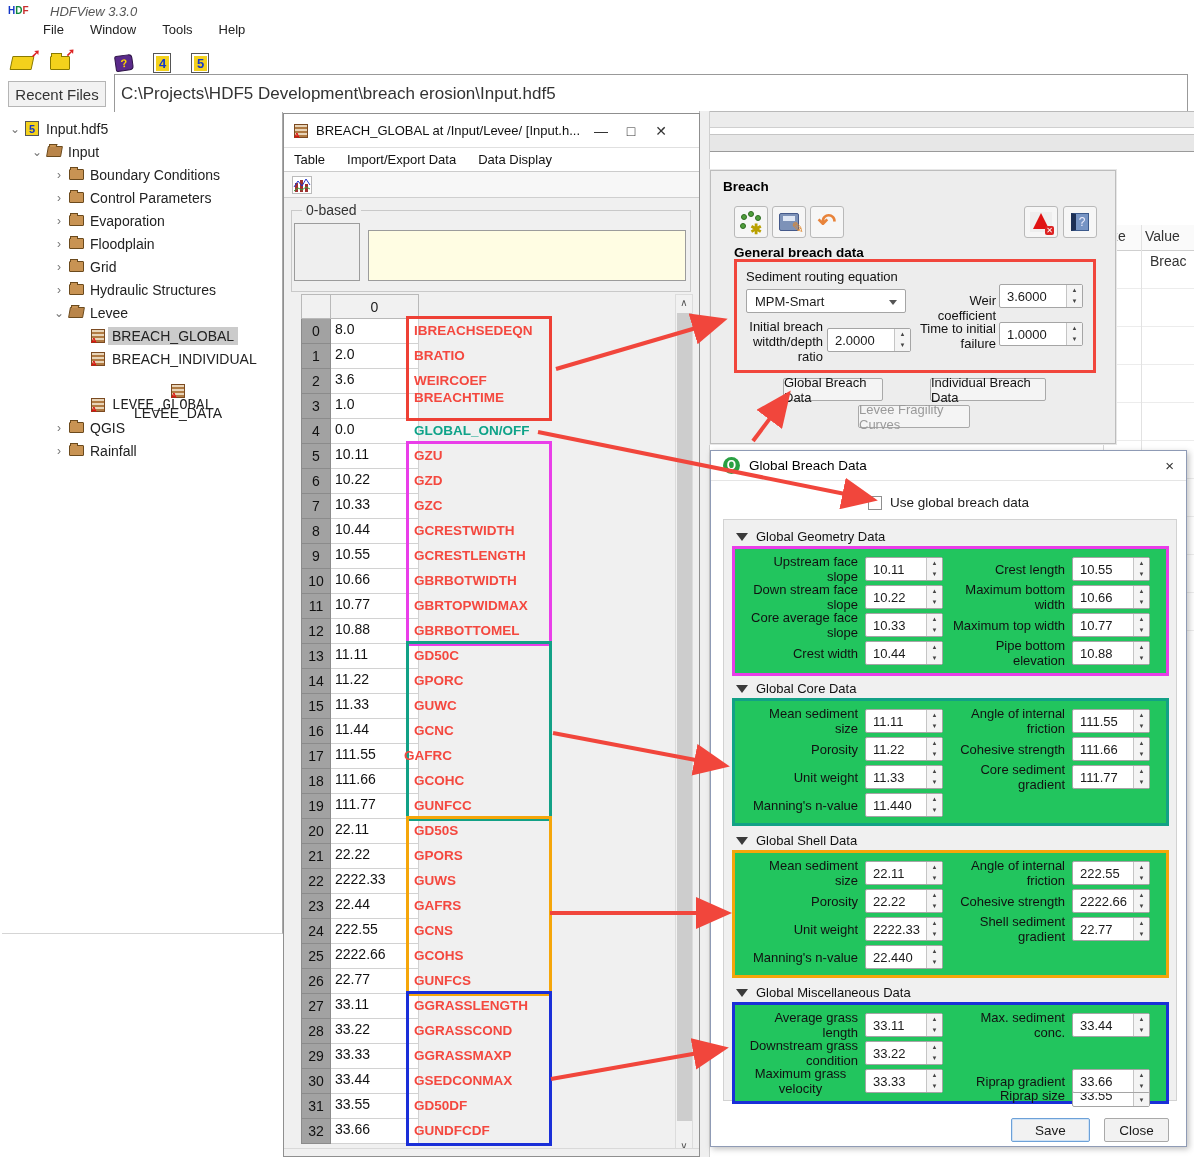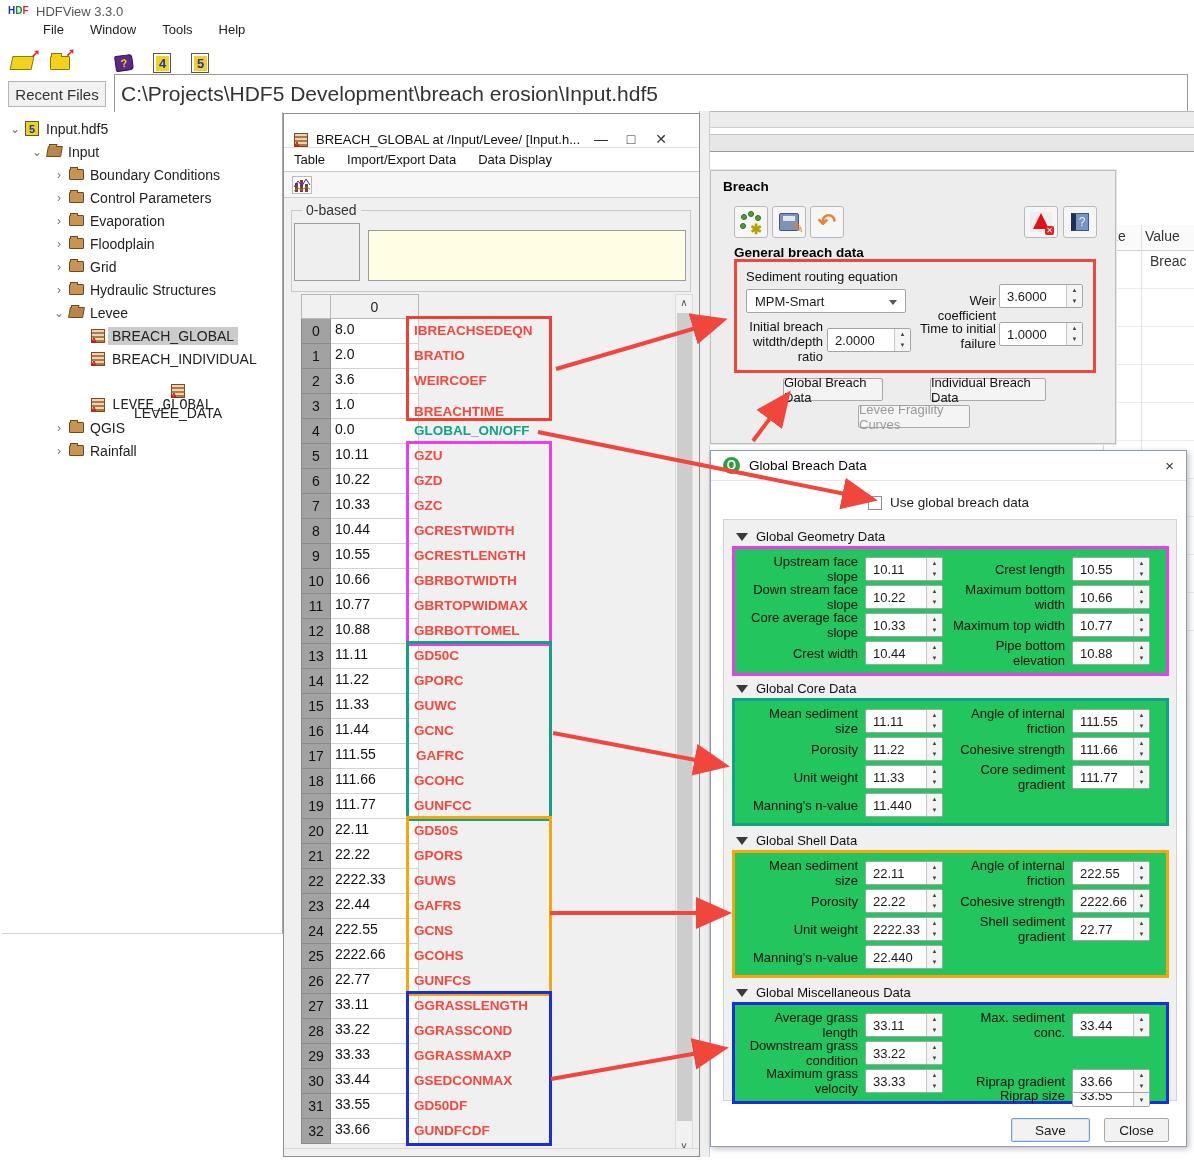--- a/index.html
+++ b/index.html
@@ -4,56 +4,56 @@
 <style>
   * { box-sizing: border-box; margin: 0; padding: 0; }
   html,body { background:#fff; }
   body { font-family:"Liberation Sans", sans-serif; color:#1a1a1a; }
   #stage { position:relative; width:1194px; height:1164px; overflow:hidden; background:#fff; }
 
   
   .titlebar { position:absolute; left:0; top:0; width:1194px; height:22px; background:#fff; display:flex; align-items:center; }
   .hdf-logo { width:24px; height:12px; margin-left:8px; font:700 10px "Liberation Sans",sans-serif; letter-spacing:0; }
   .hdf-logo b:nth-child(1){color:#1336c8;} .hdf-logo b:nth-child(2){color:#0f8a3c;} .hdf-logo b:nth-child(3){color:#c92f2f;}
-  .app-title { font-size:13px; color:#555; margin-left:4px; }
+  .app-title { font-size:13px; color:#555; margin-left:18px;font-style:italic; }
   .menubar { position:absolute; left:0; top:22px; width:1194px; height:22px; background:#fff; display:flex; gap:26px; padding-left:8px; font-size:13px; color:#222;margin-left:35px; }
   .menubar span { cursor:default; }
   .toolbar { position:absolute; left:0; top:46px; width:1194px; height:34px; background:#fff; display:flex; align-items:center; gap:10px; padding-left:8px; }
   .tbtn { width:28px; height:26px; display:flex; align-items:center; justify-content:center; }
   .icon-folder-open-y { width:22px; height:14px; background:#f3d11c; border:1px solid #8a7a00; border-radius:1px; position:relative; transform:skewX(-12deg); }
   .icon-folder-open-y:after{ content:"➚"; position:absolute; right:-6px; top:-10px; color:#d22; font-size:11px; font-weight:bold; transform:skewX(12deg);}
   .icon-folder-y { width:20px; height:14px; background:#f3d11c; border:1px solid #8a7a00; border-radius:1px; position:relative; }
   .icon-folder-y:before{ content:""; position:absolute; left:0; top:-4px; width:9px; height:3px; background:#f3d11c; border:1px solid #8a7a00; border-bottom:none;}
   .icon-folder-y:after{ content:"➚"; position:absolute; right:-6px; top:-11px; color:#d22; font-size:11px; font-weight:bold;}
   .icon-book { width:18px; height:16px; background:#5a2a8a; border:1px solid #2d1346; border-radius:2px 4px 4px 2px; color:#ffd400; font-size:11px; font-weight:bold; display:flex; align-items:center; justify-content:center; transform:rotate(-8deg); }
   .icon-doc4, .icon-doc5 { width:18px; height:20px; background:#fff; border:1px solid #555; position:relative; }
   .icon-doc4:after, .icon-doc5:after { position:absolute; left:2px; top:2px; width:13px; height:15px; background:#f3d11c; color:#1336c8; font:700 13px "Liberation Sans",sans-serif; text-align:center; line-height:15px; }
   .icon-doc4:after{ content:"4"; } .icon-doc5:after{ content:"5"; }
   .pathbar { position:absolute; left:0; top:80px; width:1194px; height:28px; display:flex; align-items:center; gap:8px; padding-left:8px; }
   .recent-btn { width:98px; height:26px; background:#f2f2f2; border:1px solid #b5b5b5; font-size:15px; color:#333; display:flex; align-items:center; justify-content:center; }
-  .path-field { flex:0 0 1074px; height:41px; background:#fff; border:1px solid #999; font-size:21px; color:#333; display:flex; align-items:center; padding-left:6px; white-space:nowrap; overflow:hidden; }
+  .path-field { flex:0 0 1074px; height:41px; background:#fff; border:1px solid #999; font-size:17px; color:#333; display:flex; align-items:center; padding-left:6px; white-space:nowrap; overflow:hidden; }
 
   
   .tree { position:absolute; left:2px; top:112px; width:281px; height:822px; background:#fff; border-right:1px solid #a9a9a9; border-bottom:1px solid #d5d5d5; padding-top:5px; }
   .tree-row { height:23px; display:flex; align-items:center; font-size:14px; color:#222; white-space:nowrap; }
   .tw-exp { width:14px; text-align:center; color:#777; font-size:12px; flex:0 0 14px; }
   .tw-icon { flex:0 0 20px; display:flex; justify-content:center; }
   .t-folder { width:15px; height:11px; background:#c89353; border:1px solid #6b4a1d; border-radius:1px; position:relative; }
   .t-folder:before { content:""; position:absolute; left:0; top:-3px; width:6px; height:2px; background:#c89353; border:1px solid #6b4a1d; border-bottom:none; }
   .t-folder.open { transform:skewX(-10deg); background:#b9854a; }
   .t-hdf5 { width:14px; height:15px; background:#f3d11c; border:1px solid #555; color:#1336c8; font:700 11px "Liberation Sans",sans-serif; text-align:center; line-height:14px; }
   .t-data { width:14px; height:14px; border:1px solid #7a4a21;
             background: repeating-linear-gradient(0deg,#b07b43 0 2px,#e8d4b8 2px 4px), repeating-linear-gradient(90deg,#b07b4388 0 2px,#e8d4b888 2px 4px); position:relative; }
   .t-data:after { content:"A"; position:absolute; left:-1px; bottom:-3px; color:#e01212; font:700 8px "Liberation Sans",sans-serif; }
   .tw-label { padding:1px 4px; }
   .tw-label.selected { background:#cbcbcb; }
 
   
   .twin { position:absolute; left:283px; top:113px; width:417px; height:1044px; background:#f0f0f0; border:1px solid #8f8f8f; }
-  .twin-title { height:34px; background:#fff; display:flex; align-items:flex-end; border-bottom:1px solid #e0e0e0; }
+  .twin-title { height:34px; background:#fff; display:flex; align-items:center; border-bottom:1px solid #e0e0e0; }
   .twin-title .t-data { margin-left:10px; }
   .twin-title-text { font-size:13px; color:#111; margin-left:8px; white-space:nowrap; overflow:hidden; width:270px; }
   .win-ctl { width:30px; text-align:center; font-size:14px; color:#333; }
   .twin-menu { height:24px; background:#fff; display:flex; gap:22px; align-items:center; padding-left:10px; font-size:13px; color:#111; border-bottom:1px solid #ccc; }
   .twin-tools { height:26px; background:#f7f7f7; border-bottom:1px solid #cfcfcf; display:flex; align-items:center; padding-left:8px; }
   .chart-ico { width:20px; height:18px; position:relative; background:#fff; border:1px solid #bbb; }
   .frame0 { position:absolute; left:7px; top:96px; width:400px; height:82px; border:1px solid #c9c9c9; }
   .frame0-legend { position:absolute; left:10px; top:-9px; background:#f0f0f0; padding:0 4px; font-size:14px; color:#333; }
   .cellpos { position:absolute; left:2px; top:12px; width:66px; height:58px; background:#efefef; border:1px solid #9c9c9c; }
   .cellval { position:absolute; left:76px; top:19px; width:318px; height:51px; background:#fffde3; border:1px solid #9c9c9c; }
@@ -478,35 +478,35 @@
 
   <div class="ann-layer z3" id="ann-layer">
       <div class="ann-box" style="left: 406px; width: 146px; top: 316px; height: 105px; border-color: rgb(238, 64, 53);"></div>
       <div class="ann-box" style="left: 406px; width: 146px; top: 441px; height: 205px; border-color: rgb(233, 62, 233);"></div>
       <div class="ann-box" style="left: 406px; width: 146px; top: 641px; height: 180px; border-color: rgb(18, 161, 134);"></div>
       <div class="ann-box" style="left: 406px; width: 146px; top: 816px; height: 180px; border-color: rgb(245, 166, 10);"></div>
       <div class="ann-box" style="left: 406px; width: 146px; top: 991px; height: 155px; border-color: rgb(26, 47, 216);"></div>
       <div class="ann-label" style="left: 414px; top: 323px;">IBREACHSEDEQN</div>
       <div class="ann-label" style="left: 414px; top: 348px;">BRATIO</div>
       <div class="ann-label" style="left: 414px; top: 373px;">WEIRCOEF</div>
-      <div class="ann-label" style="left: 414px; top: 404px;">BREACHTIME</div>
+      <div class="ann-label" style="left: 414px; top: 390px;">BREACHTIME</div>
       <div class="ann-label onoff" style="left: 414px; top: 423px;">GLOBAL_ON/OFF</div>
       <div class="ann-label" style="left: 414px; top: 448px;">GZU</div>
       <div class="ann-label" style="left: 414px; top: 473px;">GZD</div>
       <div class="ann-label" style="left: 414px; top: 498px;">GZC</div>
       <div class="ann-label" style="left: 414px; top: 523px;">GCRESTWIDTH</div>
       <div class="ann-label" style="left: 414px; top: 548px;">GCRESTLENGTH</div>
       <div class="ann-label" style="left: 414px; top: 573px;">GBRBOTWIDTH</div>
       <div class="ann-label" style="left: 414px; top: 598px;">GBRTOPWIDMAX</div>
       <div class="ann-label" style="left: 414px; top: 623px;">GBRBOTTOMEL</div>
       <div class="ann-label" style="left: 414px; top: 648px;">GD50C</div>
       <div class="ann-label" style="left: 414px; top: 673px;">GPORC</div>
       <div class="ann-label" style="left: 414px; top: 698px;">GUWC</div>
       <div class="ann-label" style="left: 414px; top: 723px;">GCNC</div>
-      <div class="ann-label" style="left: 416px; top: 748px;">GAFRC</div>
+      <div class="ann-label" style="left: 404px; top: 748px;">GAFRC</div>
       <div class="ann-label" style="left: 414px; top: 773px;">GCOHC</div>
       <div class="ann-label" style="left: 414px; top: 798px;">GUNFCC</div>
       <div class="ann-label" style="left: 414px; top: 823px;">GD50S</div>
       <div class="ann-label" style="left: 414px; top: 848px;">GPORS</div>
       <div class="ann-label" style="left: 414px; top: 873px;">GUWS</div>
       <div class="ann-label" style="left: 414px; top: 898px;">GAFRS</div>
       <div class="ann-label" style="left: 414px; top: 923px;">GCNS</div>
       <div class="ann-label" style="left: 414px; top: 948px;">GCOHS</div>
       <div class="ann-label" style="left: 414px; top: 973px;">GUNFCS</div>
       <div class="ann-label" style="left: 414px; top: 998px;">GGRASSLENGTH</div>
@@ -846,21 +846,21 @@
           <div class="lab" style="width: 122px;">Downstream grass condition</div>
           <div class="spin" style="position: relative; width: 78px;">
             <div class="v">33.22</div>
             <div class="a">
               <i>▲</i>
               <i>▼</i>
             </div>
           </div>
         </div>
         <div class="srow" style="left: 8px; top: 64px; width: 205px;">
-          <div class="lab" style="width: 122px;">Maximum grass velocity</div>
+          <div class="lab" style="width: 122px; text-align: center;">Maximum grass velocity</div>
           <div class="spin" style="position: relative; width: 78px;">
             <div class="v">33.33</div>
             <div class="a">
               <i>▲</i>
               <i>▼</i>
             </div>
           </div>
         </div>
         <div class="srow" style="left: 215px; top: 8px; width: 205px;">
           <div class="lab" style="width: 122px;">Max. sediment conc.</div>

